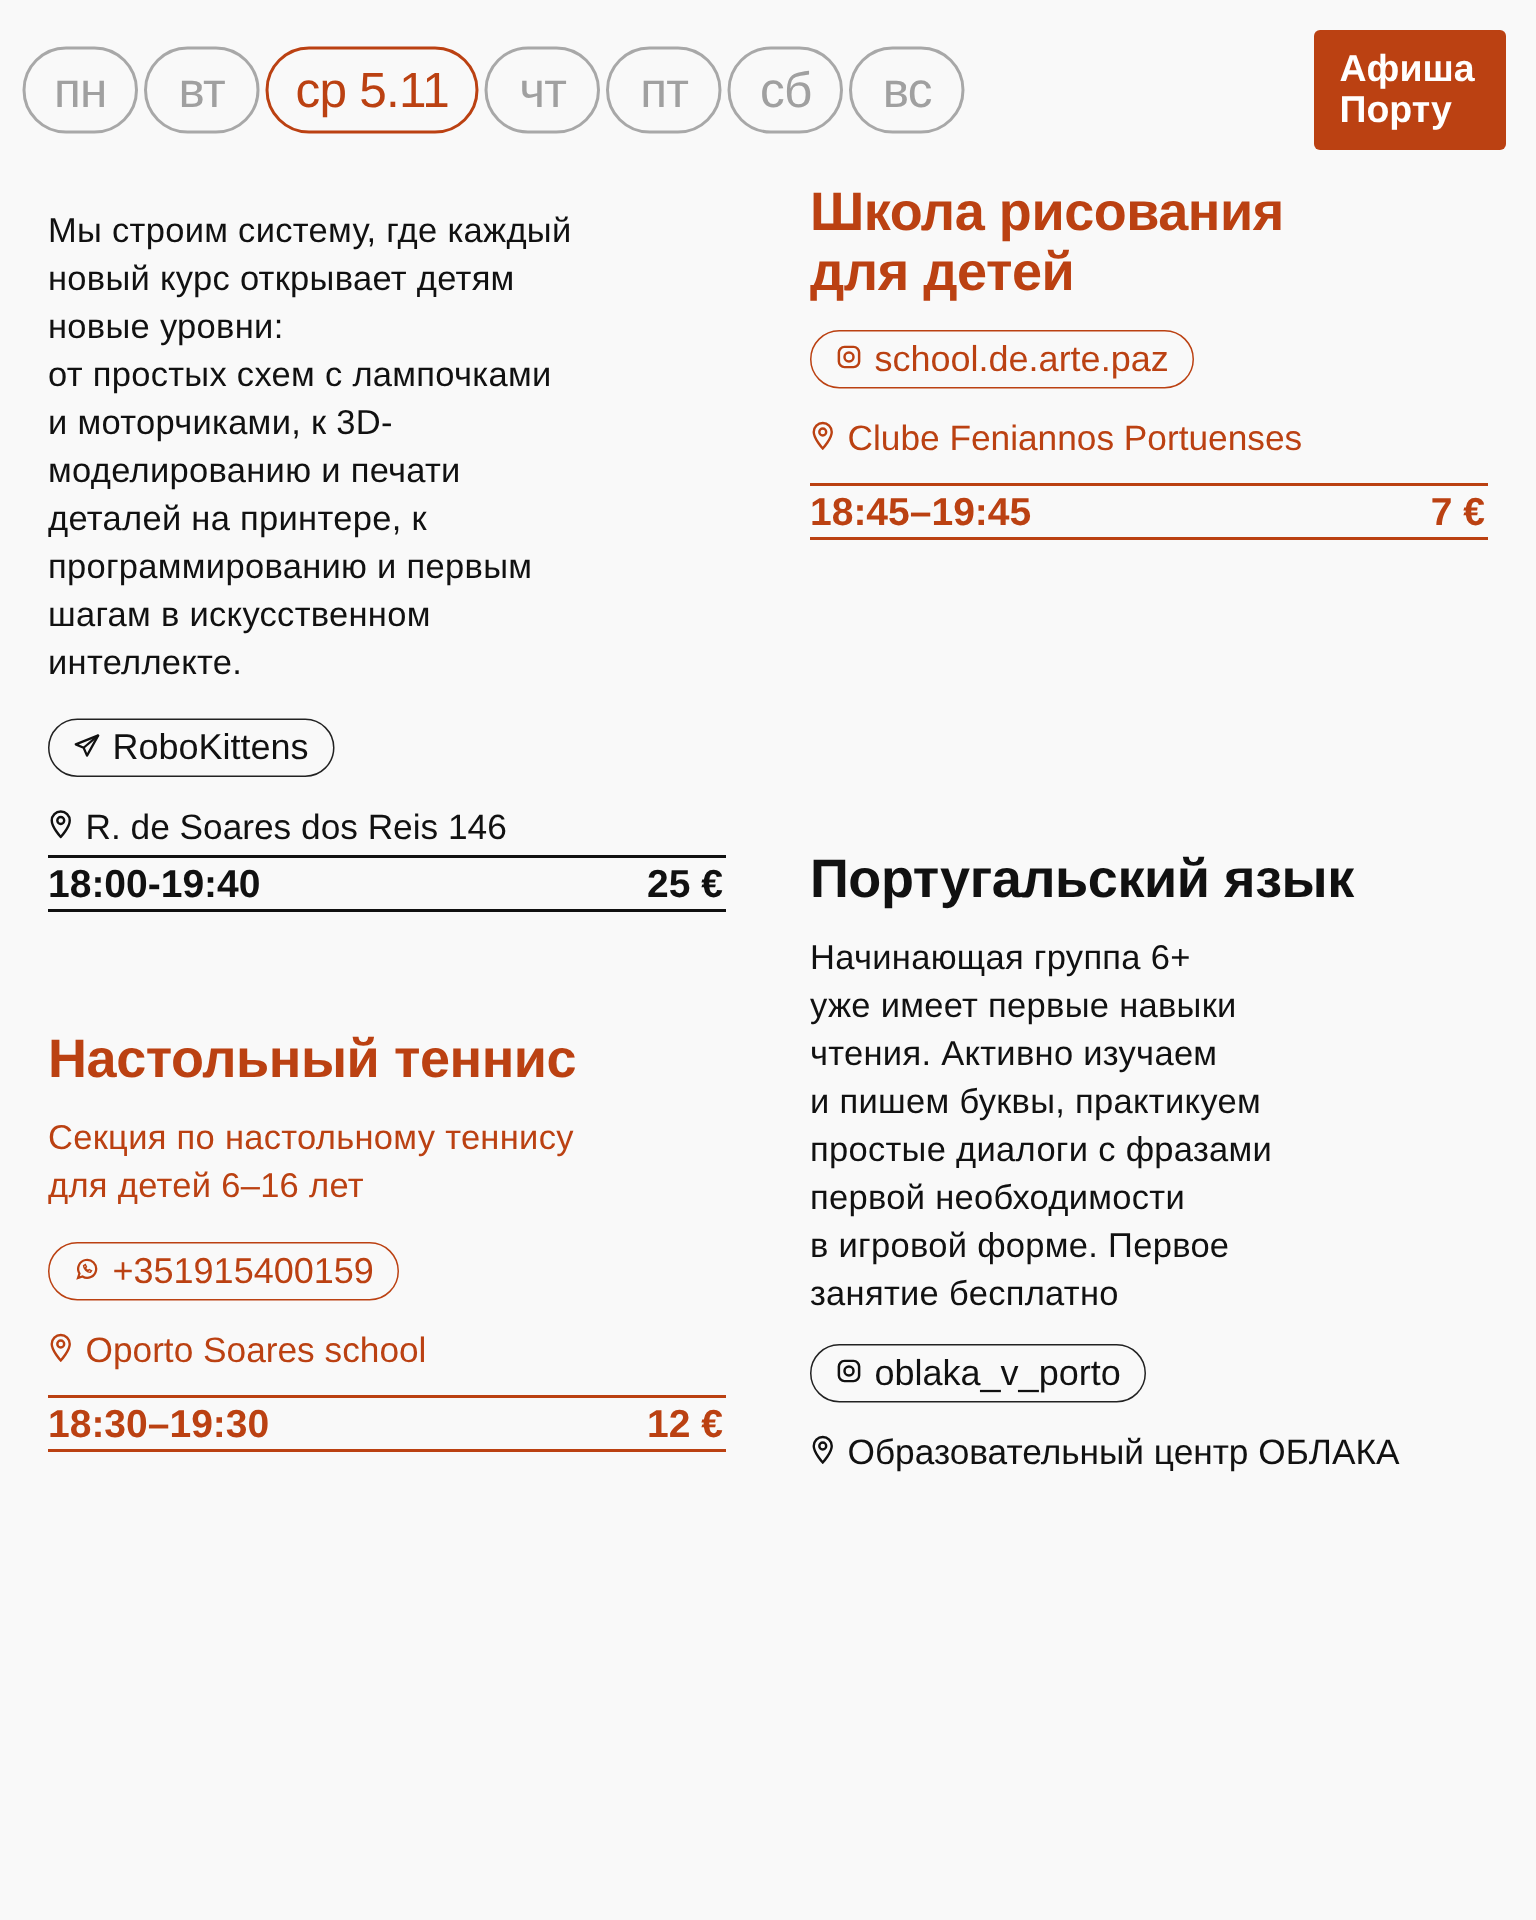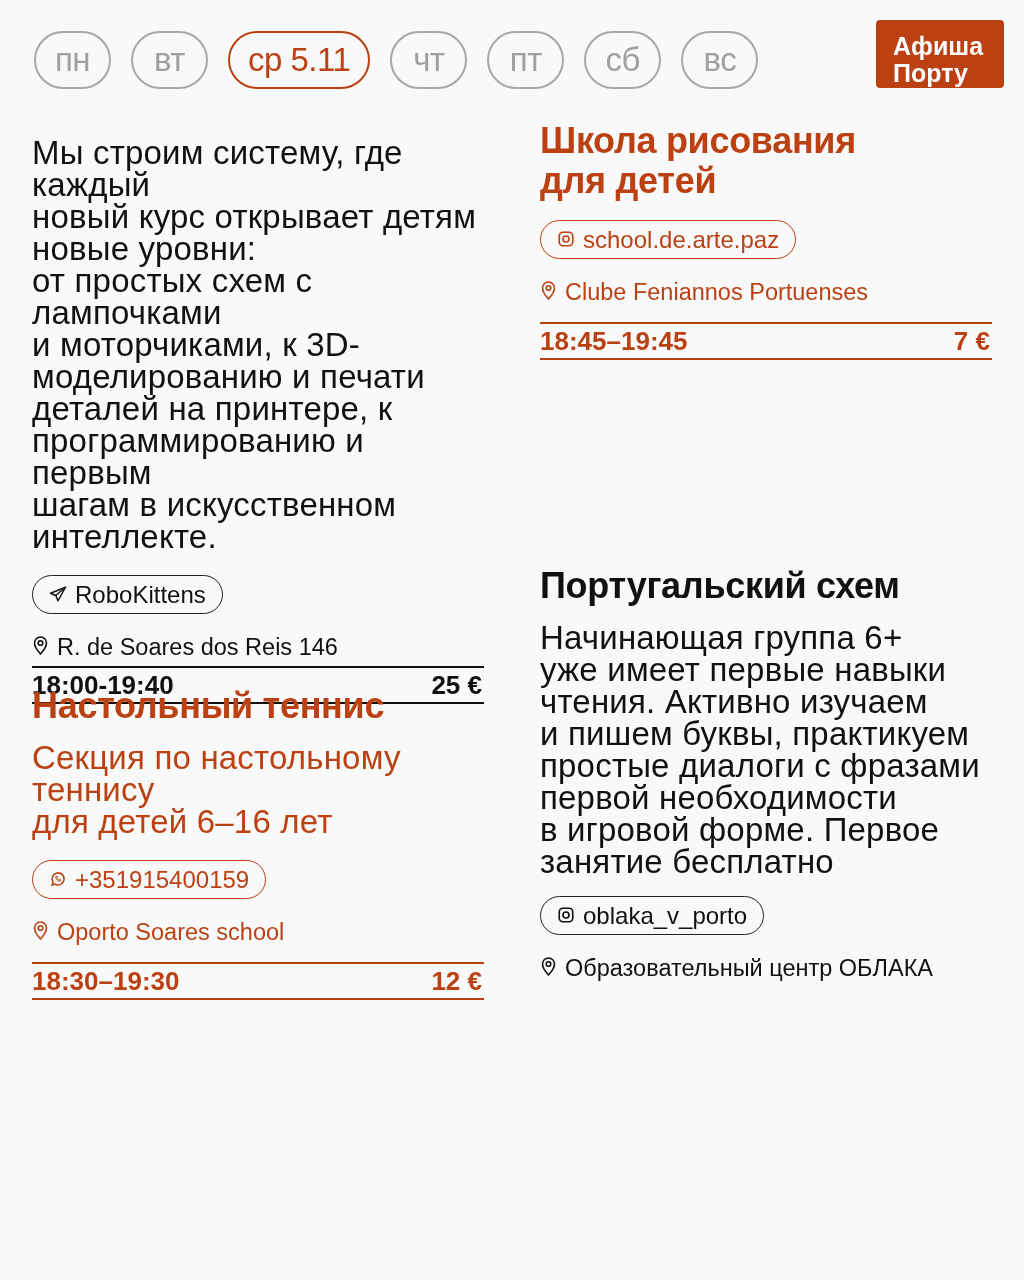--- a/index.html
+++ b/index.html
@@ -1,40 +1,40 @@
 <!DOCTYPE html>
 <html><head>
 <meta charset="utf-8">
 <style>
   * { box-sizing: border-box; margin: 0; padding: 0; }
   html, body { width: 1024px; height: 1280px; background: #f9f9f9; overflow: hidden; }
   body { font-family: "Liberation Sans", "DejaVu Sans", sans-serif; color: #111; position: relative; }
 
-  .days { position: absolute; left: 34px; top: 31px; display: flex; gap: 20px; }
+  .days { position: absolute; left: 15px; top: 31px; display: flex; gap: 4px; }
   .day {
     height: 58px; border: 2px solid #a8a8a8; border-radius: 29px;
     display: flex; align-items: center; justify-content: center;
     font-size: 33px; color: #a0a0a0; padding: 0 16px; min-width: 77px;
     letter-spacing: -0.5px;
   }
   .day.active { border-color: #bb4112; color: #bb4112; padding: 18px 18px; }
 
   .logo {
-    position: absolute; left: 876px; top: 20px; width: 128px; height: 68px;
+    position: absolute; left: 876px; top: 20px; width: 128px; height: 80px;
     background: #bb4112; border-radius: 4px; color: #fff; font-weight: bold;
     font-size: 25px; line-height: 27px; padding: 13px 0 0 17px;
   }
   .logo span { display: block; }
 
   .card { position: absolute; width: 452px; }
   .card.left { left: 32px; }
   .card.right { left: 540px; }
 
   .title { font-size: 36px; font-weight: bold; line-height: 40px; letter-spacing: -0.3px; }
-  .desc { font-size: 33px; line-height: 32px; margin-top: 12px; white-space: pre-line; letter-spacing: 0.2px; }
+  .desc { font-size: 23px; line-height: 32px; margin-top: 12px; white-space: pre-line; letter-spacing: 0.2px; }
 
   .accent .title, .accent .desc, .accent .loc, .accent .time, .accent .price { color: #bb4112; }
   .accent .tag { border-color: #bb4112; color: #bb4112; }
   .accent .row { border-color: #bb4112; margin-top: 15px; }
 
   .tag {
     display: inline-flex; align-items: center; gap: 8px;
     height: 39px; border: 1.5px solid #222; border-radius: 20px;
     padding: 0 16px 0 16px; font-size: 24px; margin-top: 22px;
   }
@@ -152,21 +152,21 @@
     </span>
     <span>Clube Feniannos Portuenses</span>
   </div>
   <div class="row">
     <span class="time">18:45–19:45</span>
     <span class="price">7 €</span>
   </div>
 </div>
 
 <div class="card right" style="top:566px">
-  <div class="title">Португальский схем</div>
+  <div class="title">Португальский язык</div>
   <div class="desc" style="margin-top:16px">Начинающая группа 6+
 уже имеет первые навыки
 чтения. Активно изучаем
 и пишем буквы, практикуем
 простые диалоги с фразами
 первой необходимости
 в игровой форме. Первое
 занятие бесплатно</div>
   <div class="tag" style="margin-top:18px">
     <span>

